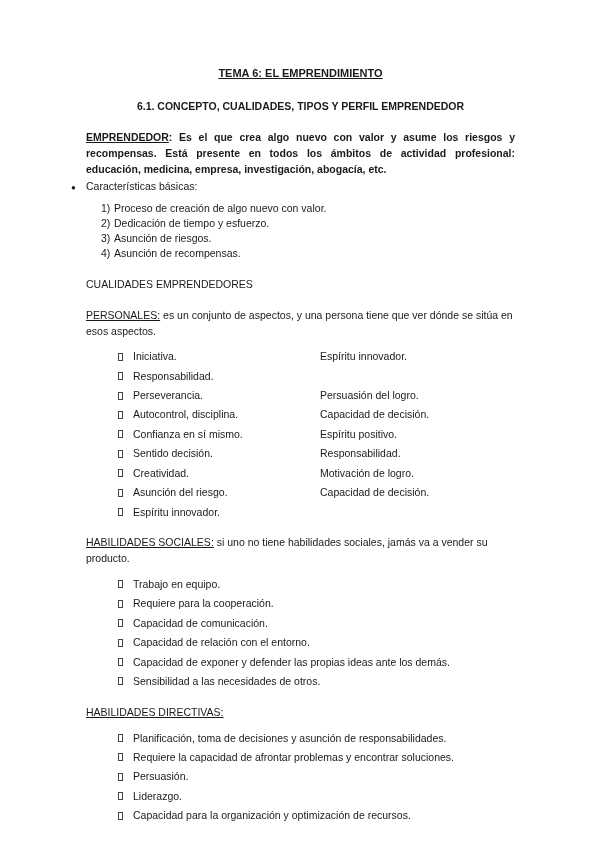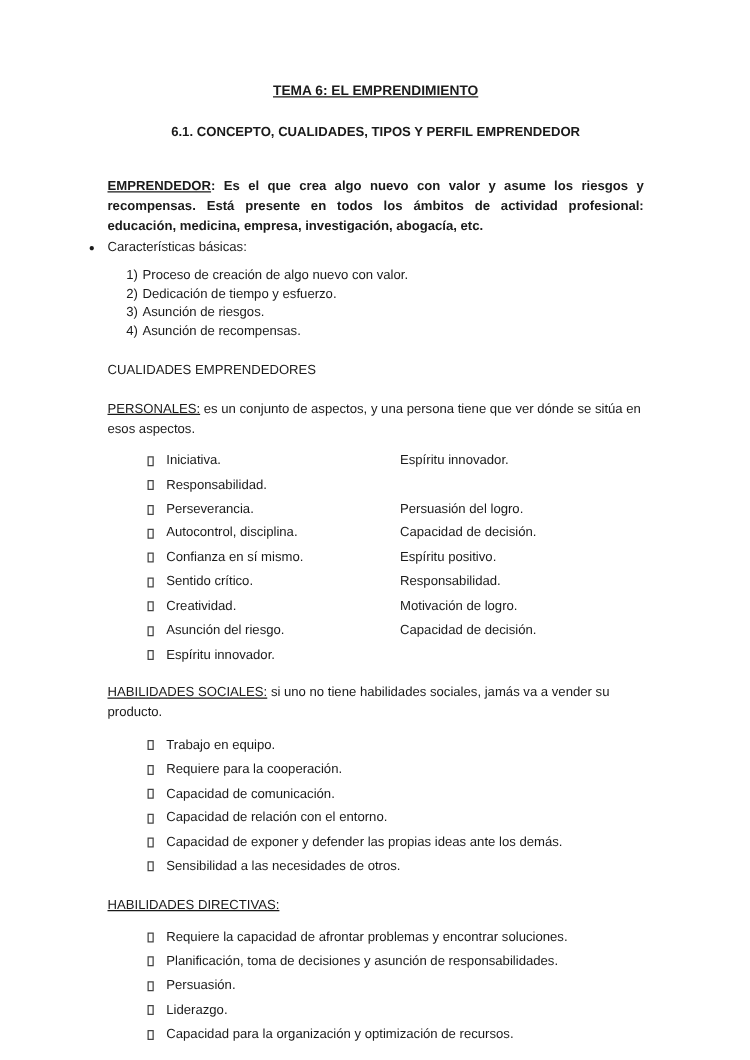--- a/index.html
+++ b/index.html
@@ -14,21 +14,21 @@
     width:600px; height:820px;
     padding:66px 85px 0 86px;
     font-size:10.5px;
     line-height:1.42;
   }
   .center { text-align:center; }
   .bold { font-weight:bold; }
   .u { text-decoration:underline; }
 
   .title { font-size:11px; margin-bottom:17px; }
-  .subtitle { font-size:10.5px; margin-bottom:27px; }
+  .subtitle { font-size:10.5px; margin-bottom:15px; }
 
   .intro { text-align:justify; margin-bottom:2px; line-height:1.55; }
 
   .charline { display:flex; align-items:baseline; margin-bottom:7px; }
   .charline .disc { width:15px; flex:0 0 15px; margin-left:-15px; font-size:8px; }
 
   .numlist { margin-left:15px; margin-bottom:16px; }
   .numrow { display:flex; line-height:1.42; }
   .numrow .num { flex:0 0 13px; }
 
@@ -107,21 +107,21 @@
         <span class="pl">Autocontrol, disciplina.</span>
         <span class="pr">Capacidad de decisión.</span>
       </div>
     <div class="row">
         <span class="box"></span>
         <span class="pl">Confianza en sí mismo.</span>
         <span class="pr">Espíritu positivo.</span>
       </div>
     <div class="row">
         <span class="box"></span>
-        <span class="pl">Sentido crítico.</span>
+        <span class="pl">Sentido decisión.</span>
         <span class="pr">Responsabilidad.</span>
       </div>
     <div class="row">
         <span class="box"></span>
         <span class="pl">Creatividad.</span>
         <span class="pr">Motivación de logro.</span>
       </div>
     <div class="row">
         <span class="box"></span>
         <span class="pl">Asunción del riesgo.</span>
@@ -161,25 +161,25 @@
         <span class="box"></span>
         <span class="itemtext">Sensibilidad a las necesidades de otros.</span>
       </div>
   </div>
 
   <p class="para"><span class="u">HABILIDADES DIRECTIVAS:</span></p>
 
   <div class="boxlist">
     <div class="row">
         <span class="box"></span>
-        <span class="itemtext">Requiere la capacidad de afrontar problemas y encontrar soluciones.</span>
+        <span class="itemtext">Planificación, toma de decisiones y asunción de responsabilidades.</span>
       </div>
     <div class="row">
         <span class="box"></span>
-        <span class="itemtext">Planificación, toma de decisiones y asunción de responsabilidades.</span>
+        <span class="itemtext">Requiere la capacidad de afrontar problemas y encontrar soluciones.</span>
       </div>
     <div class="row">
         <span class="box"></span>
         <span class="itemtext">Persuasión.</span>
       </div>
     <div class="row">
         <span class="box"></span>
         <span class="itemtext">Liderazgo.</span>
       </div>
     <div class="row">

